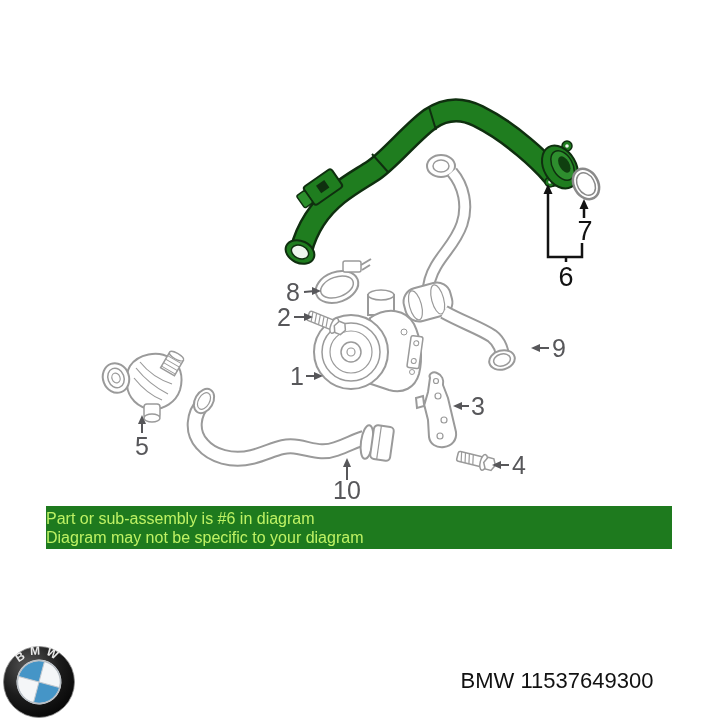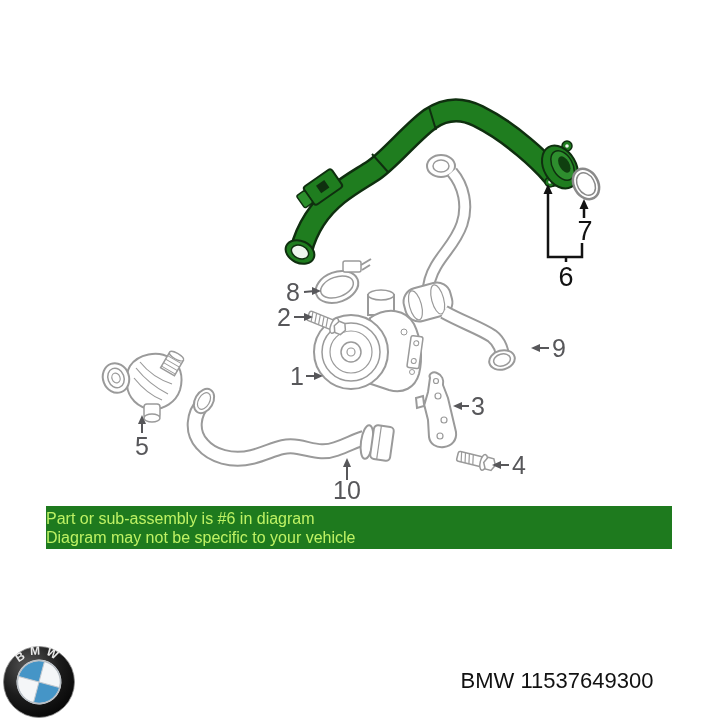--- a/index.html
+++ b/index.html
@@ -218,21 +218,21 @@
     <g>
       <polygon points="548,184 543.5,194 552.5,194" fill="#121212"></polygon>
       <path d="M 548,192 L 548,257 L 582,257 L 582,243 M 566,257 L 566,262" fill="none" stroke="#121212" stroke-width="2.5"></path>
       <text class="cob" x="566" y="286">6</text>
     </g>
   </g>
 </svg>
 
 <div class="banner">
   <div>Part or sub-assembly is #6 in diagram</div>
-  <div>Diagram may not be specific to your vehicle</div>
+  <div>Diagram may not be specific to your diagram</div>
 </div>
 
 <svg class="logo" width="74" height="74" viewBox="-37 -37 74 74">
   <circle r="35.5" fill="url(#ringg)" stroke="#8a8a8a" stroke-width="0.8"></circle>
   <g transform="rotate(15)">
     <circle r="22.5" fill="#d8dde2"></circle>
     <path d="M 0,0 L -21,0 A 21,21 0 0 1 0,-21 Z" fill="#4595c7"></path>
     <path d="M 0,0 L 0,-21 A 21,21 0 0 1 21,0 Z" fill="#f4f6f8"></path>
     <path d="M 0,0 L 0,21 A 21,21 0 0 1 -21,0 Z" fill="#f4f6f8"></path>
     <path d="M 0,0 L 21,0 A 21,21 0 0 1 0,21 Z" fill="#4595c7"></path>

